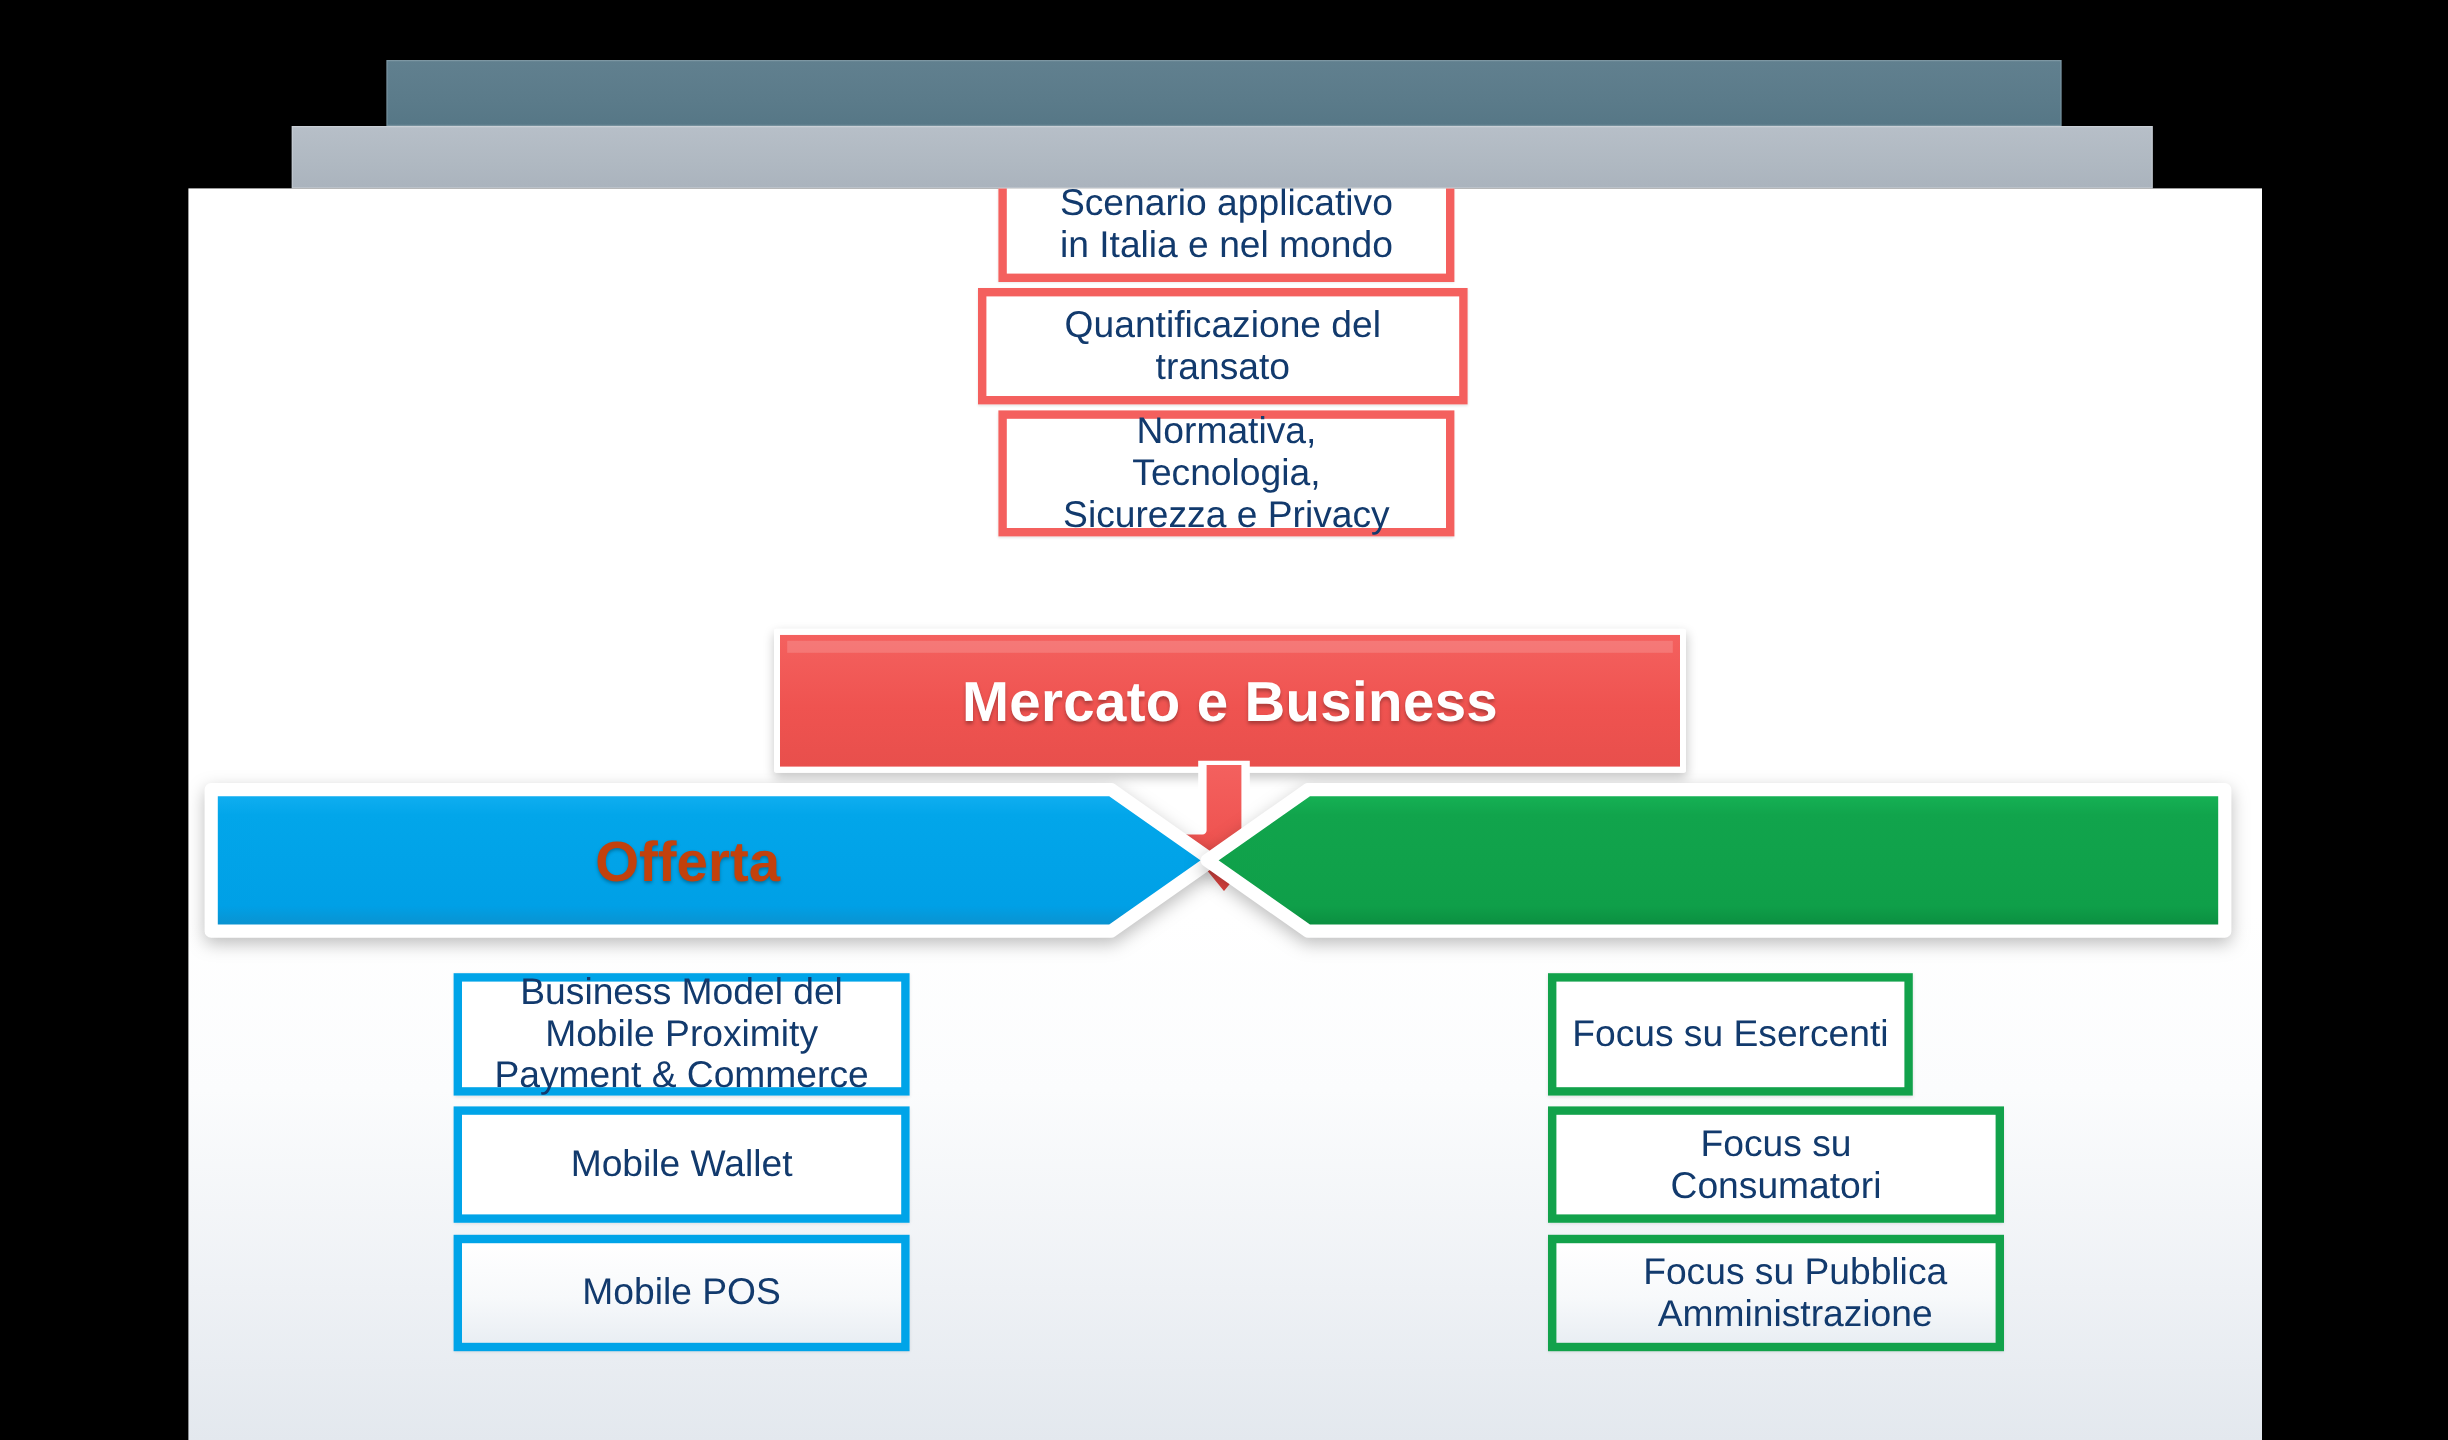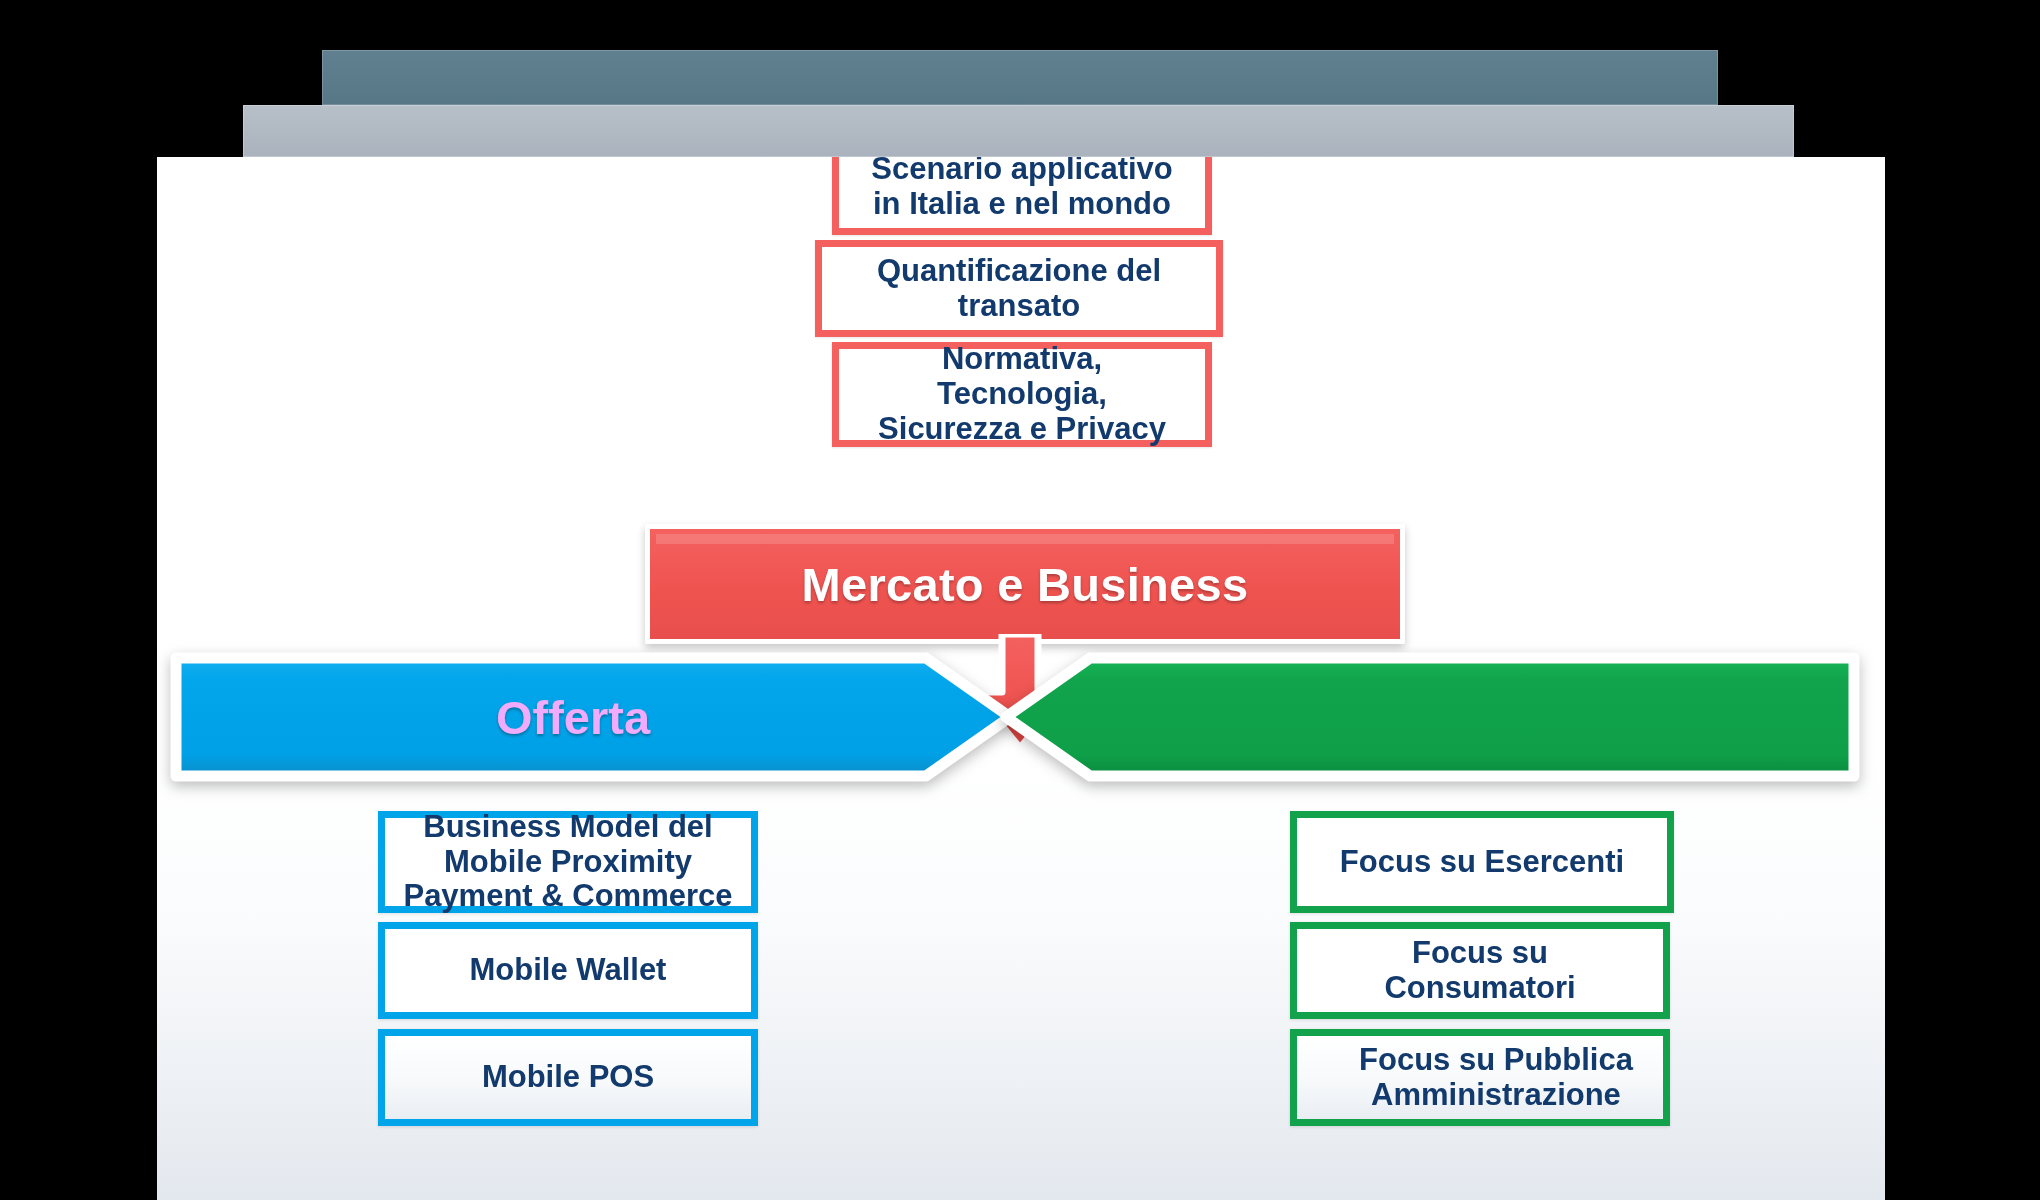--- a/index.html
+++ b/index.html
@@ -16,21 +16,21 @@
             background:linear-gradient(180deg,#b7bfc8 0%,#b0b9c2 55%,#aab3bd 100%);
             box-shadow:0 0 0 1px rgba(255,255,255,.25) inset;}
 
   
   .canvas{position:absolute;left:157px;top:157px;width:1728px;height:1043px;
           background:linear-gradient(180deg,#ffffff 0%,#ffffff 58%,#fbfcfd 72%,
                      #eef1f5 88%,#e3e8ee 100%);overflow:hidden;}
 
   
   .node{position:absolute;box-sizing:border-box;display:flex;align-items:center;
-        justify-content:center;text-align:center;color:#123a6d;font-weight:bold;
+        justify-content:center;text-align:center;color:#123a6d;font-weight:normal;
         line-height:1.12;background:#fff;}
   .node span{display:block;white-space:pre-line;}
 
   .node.red{border:7px solid #f4605e;font-size:31px;
             box-shadow:0 1px 2px rgba(0,0,0,.10);}
   .node.blue{border:7px solid #00a4e8;font-size:31px;
              box-shadow:0 1px 3px rgba(0,0,0,.12);}
   .node.green{border:7px solid #12a24b;font-size:31px;
               box-shadow:0 1px 3px rgba(0,0,0,.12);}
 
@@ -47,21 +47,21 @@
   .banner-red::after{content:"";position:absolute;left:6px;right:6px;top:5px;height:10px;
                      background:rgba(255,255,255,.16);}
 
   
   .arrow-down{position:absolute;left:972px;top:634px;width:96px;height:118px;}
 
   
   .chev{position:absolute;top:652px;height:130px;
         display:flex;align-items:center;justify-content:center;
         filter:drop-shadow(0 5px 7px rgba(0,0,0,.26));}
-  .chev .lbl{position:relative;z-index:3;color:#f0abfc;font-size:47px;font-weight:bold;
+  .chev .lbl{position:relative;z-index:3;color:#c2410c;font-size:47px;font-weight:bold;
              text-shadow:0 2px 3px rgba(0,0,0,.3);}
   .chev-left{left:170px;width:846px;}
   .chev-left .lbl{transform:translateX(-20px);}
   .chev-right{left:1000px;width:860px;}
   .chev-right .lbl{transform:translateX(22px);}
   .chev svg{position:absolute;inset:0;width:100%;height:100%;}
 </style>
 </head>
 <body>
 
@@ -95,21 +95,21 @@
     </div>
 
     <div class="node blue" style="left:221px;top:765px;width:380px;height:97px;">
       <span>Mobile Wallet</span>
     </div>
 
     <div class="node blue tint" style="left:221px;top:872px;width:380px;height:97px;text-align:center;">
       <span>Mobile POS</span>
     </div>
 
-    <div class="node green" style="left:1133px;top:654px;width:384px;height:102px;">
+    <div class="node green" style="left:1133px;top:654px;width:304px;height:102px;">
       <span>Focus su Esercenti</span>
     </div>
 
     <div class="node green" style="left:1133px;top:765px;width:380px;height:97px;">
       <span>Focus su
 Consumatori</span>
     </div>
 
     <div class="node green tint" style="left:1133px;top:872px;width:380px;height:97px;padding-left:32px;">
       <span>Focus su Pubblica

